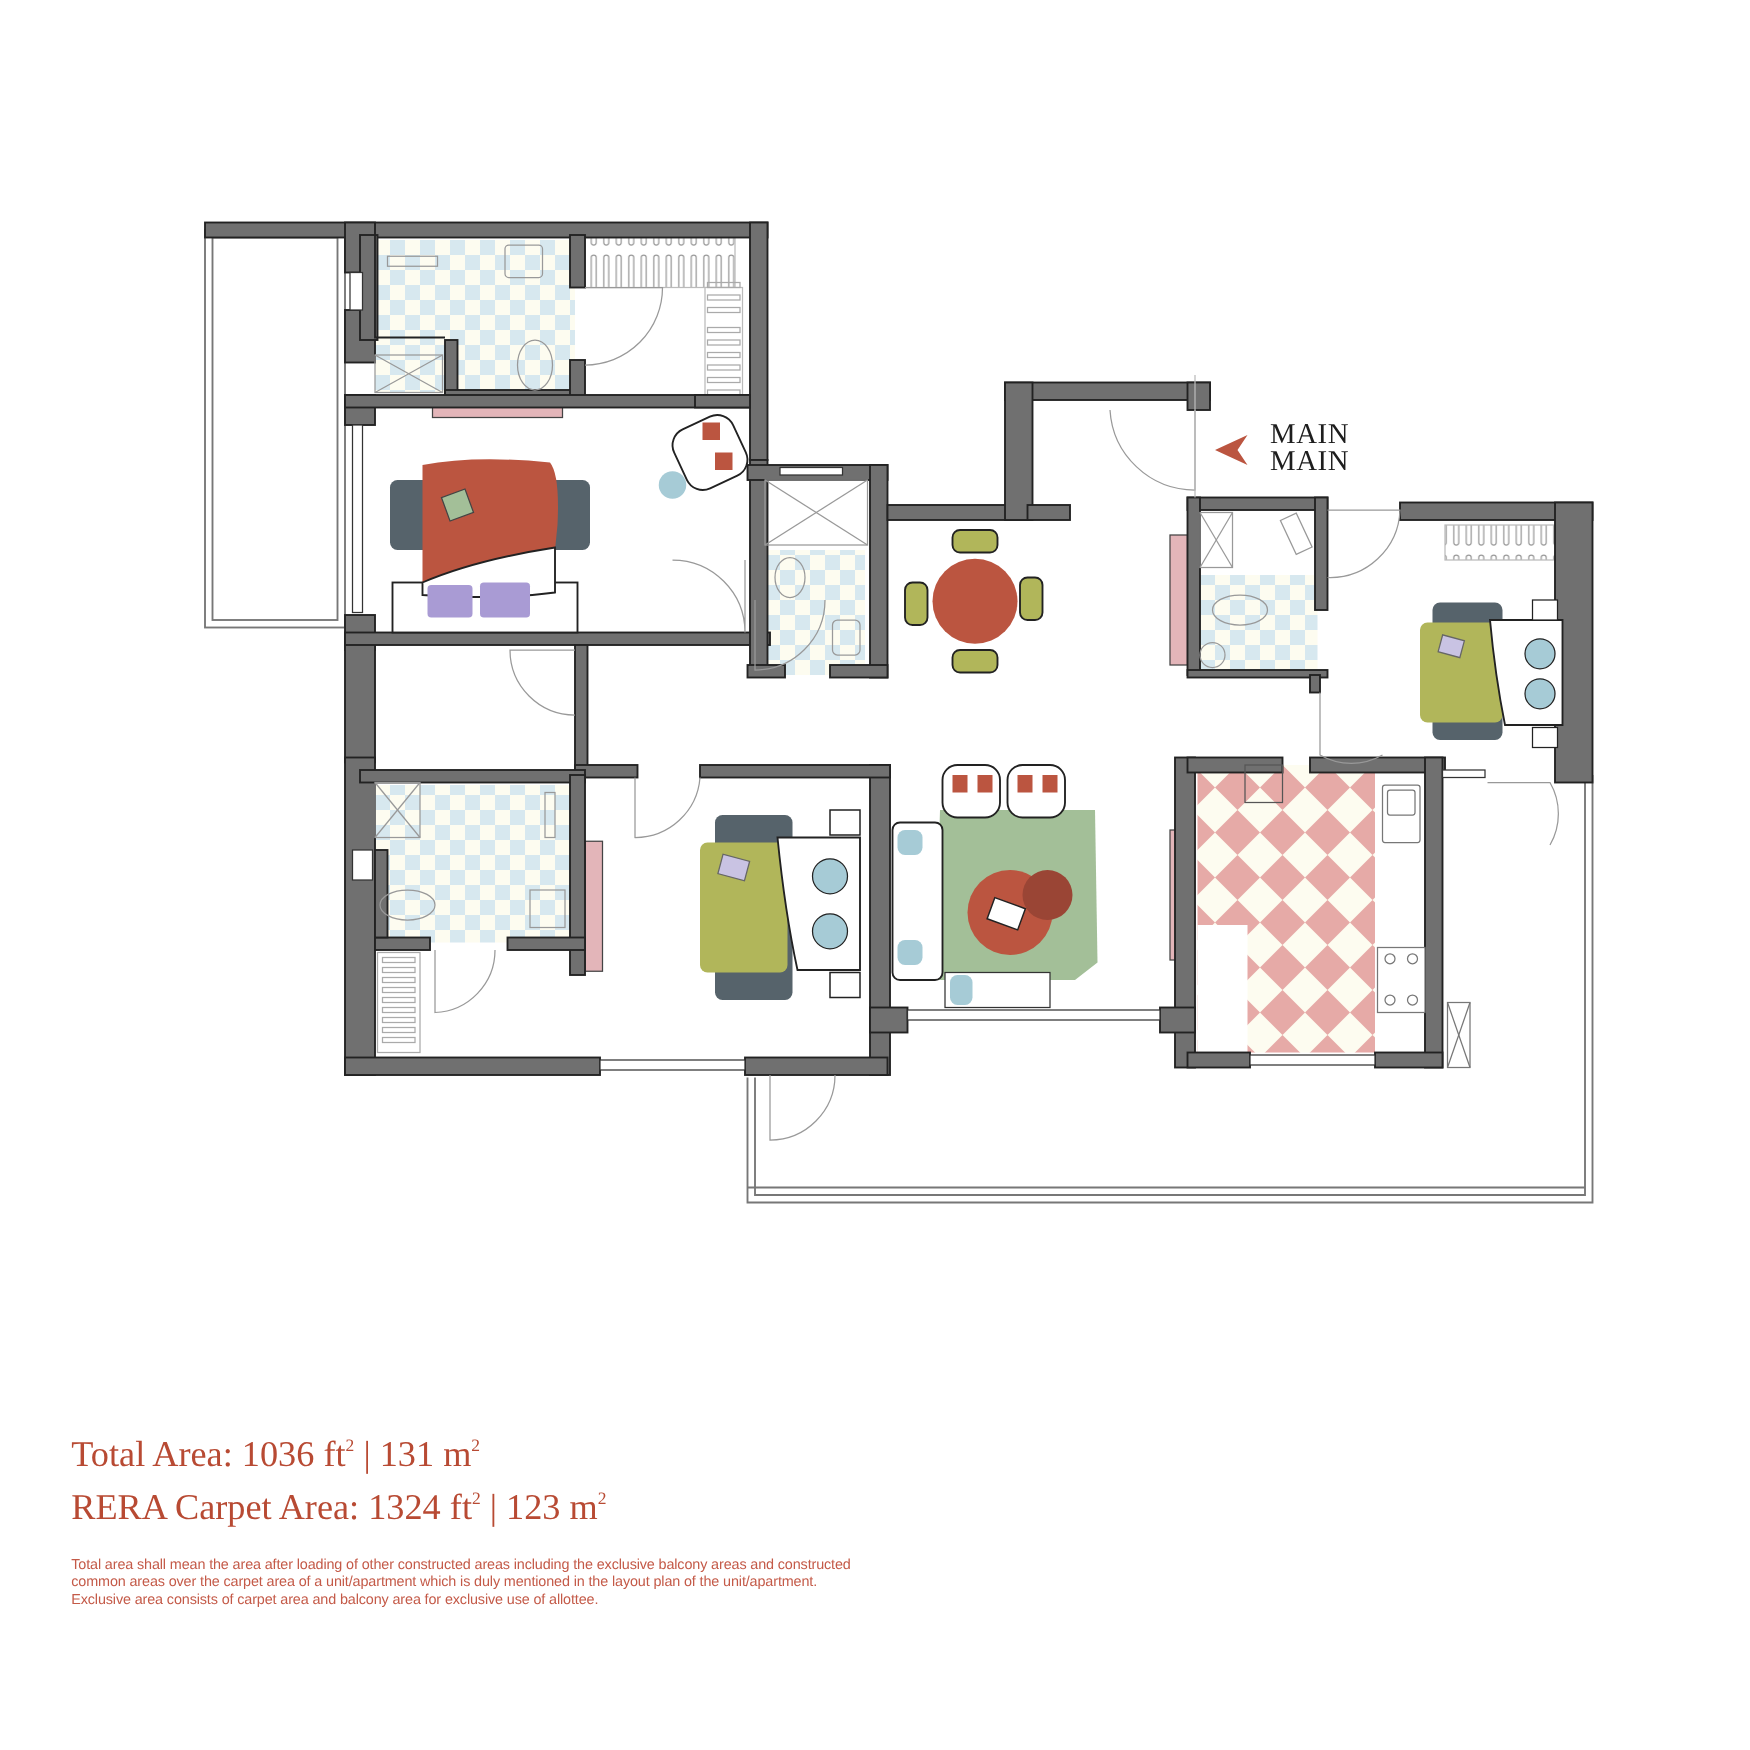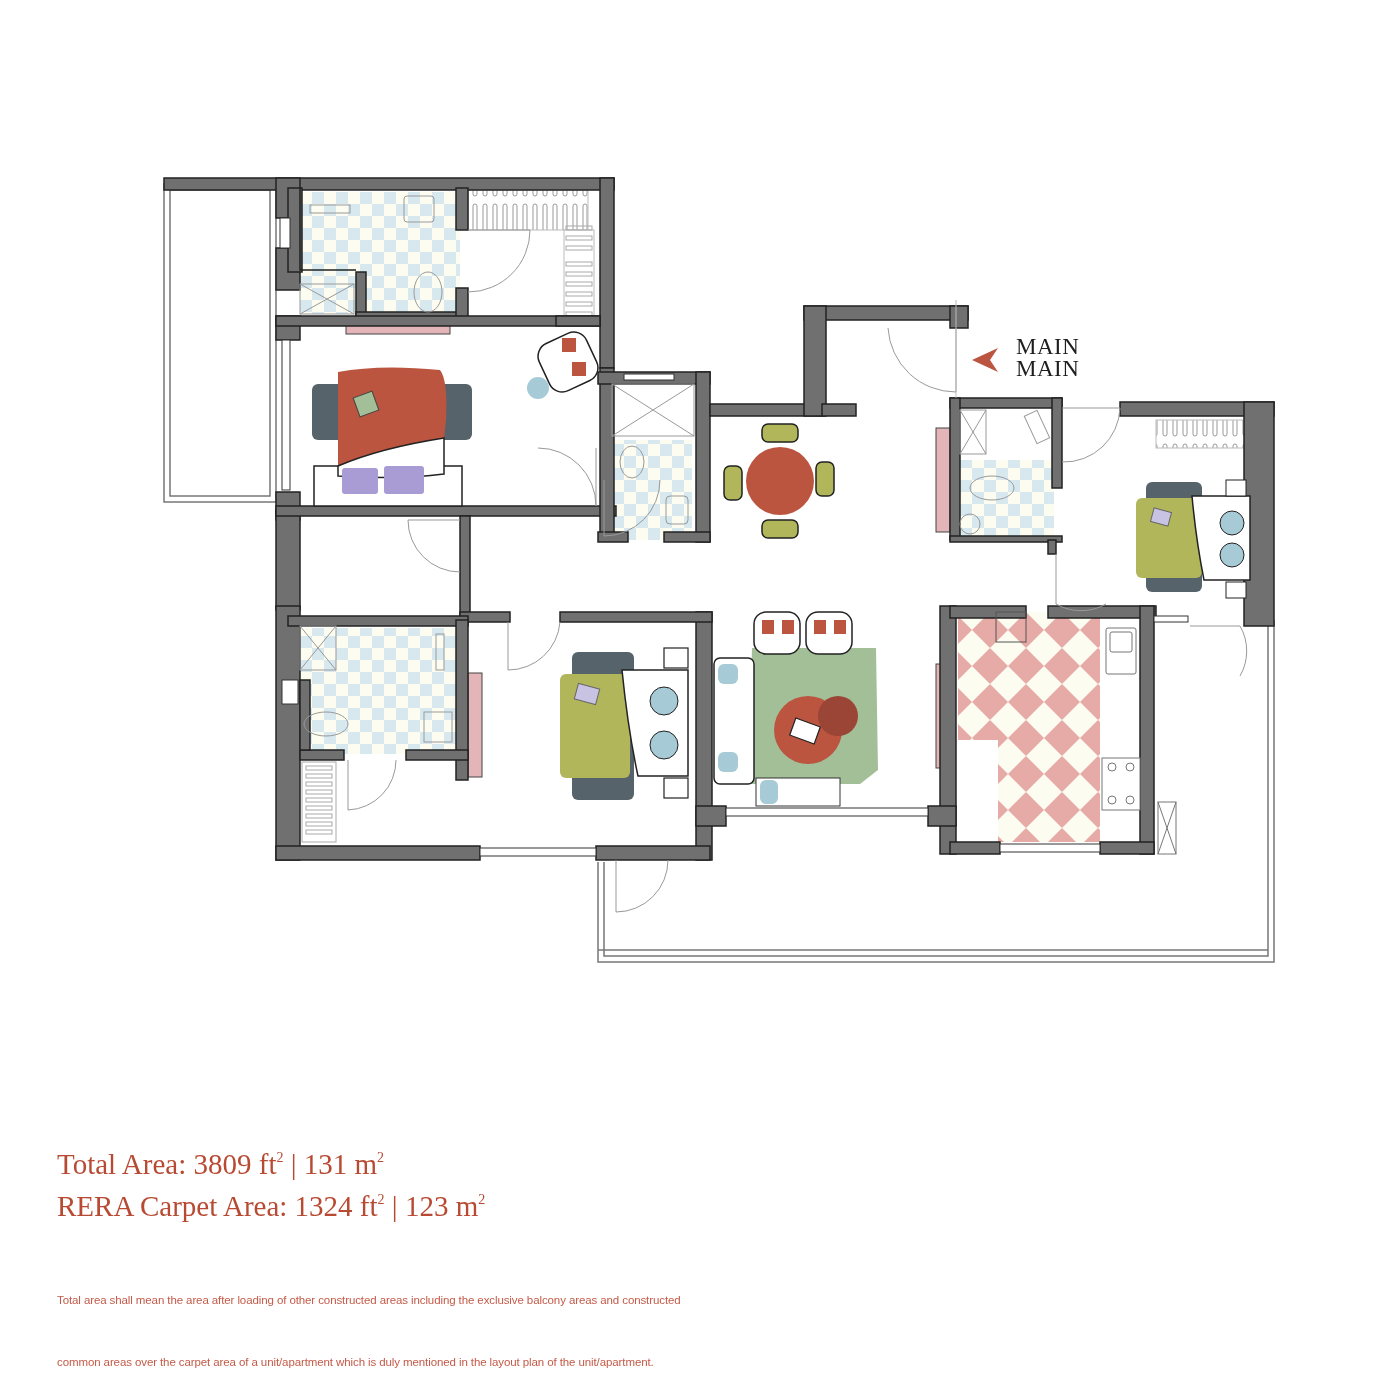--- a/index.html
+++ b/index.html
@@ -4,21 +4,21 @@
 <style>
   html, body { margin: 0; padding: 0; background: #ffffff; }
   body { width: 1400px; height: 1400px; position: relative; overflow: hidden; font-family: "DejaVu Serif", serif; }
   #plan { position: absolute; left: 0; top: 0; width: 1400px; height: 1000px; }
   .entry-label { position: absolute; left: 1016px; top: 336px; font-family: "Liberation Serif", serif; font-size: 23px; line-height: 22px; color: #1e1e1e; letter-spacing: 0.5px; }
   .entry-label div { white-space: nowrap; }
   .area-block { position: absolute; left: 57px; top: 1140px; color: #b84a33; font-family: "Liberation Serif", serif; }
   .area-line { font-size: 29px; line-height: 36px; white-space: nowrap; }
   .area-line sup { font-size: 14px; vertical-align: 12px; }
   .disclaimer { position: absolute; left: 57px; top: 1245px; width: 780px; color: #c45a48; font-family: "Liberation Sans", sans-serif; font-size: 11.5px; line-height: 14px; letter-spacing: -0.1px; }
-  .disclaimer div { white-space: nowrap; margin-top: 48px; }
+  .disclaimer div { white-space: nowrap; }
 </style>
 </head>
 <body>
 
 <svg id="plan" viewBox="0 0 1400 1000" xmlns="http://www.w3.org/2000/svg">
   <defs>
     <pattern id="bathTile" width="24" height="24" patternUnits="userSpaceOnUse">
       <rect width="24" height="24" fill="#fdfcf0"></rect>
       <rect width="12" height="12" fill="#d7e8ef"></rect>
       <rect x="12" y="12" width="12" height="12" fill="#d7e8ef"></rect>
@@ -280,23 +280,24 @@
   <polygon points="972,360 998,348 990,360 998,372" fill="#bb5540"></polygon>
 </svg>
 
 <div class="entry-label">
   <div>MAIN</div>
   <div>MAIN</div>
 </div>
 
 <div class="area-block">
   <div class="area-line">
-    <span>Total Area: </span><span>3809 ft</span><sup>2</sup><span> | </span><span>131 m</span><sup>2</sup>
+    <span>Total Area: </span><span>1036 ft</span><sup>2</sup><span> | </span><span>131 m</span><sup>2</sup>
   </div>
   <div class="area-line">
     <span>RERA Carpet Area: </span><span>1324 ft</span><sup>2</sup><span> | </span><span>123 m</span><sup>2</sup>
   </div>
 </div>
 
 <div class="disclaimer">
   <div>Total area shall mean the area after loading of other constructed areas including the exclusive balcony areas and constructed</div>
   <div>common areas over the carpet area of a unit/apartment which is duly mentioned in the layout plan of the unit/apartment.</div>
+  <div>Exclusive area consists of carpet area and balcony area for exclusive use of allottee.</div>
 </div>
 
 </body></html>

